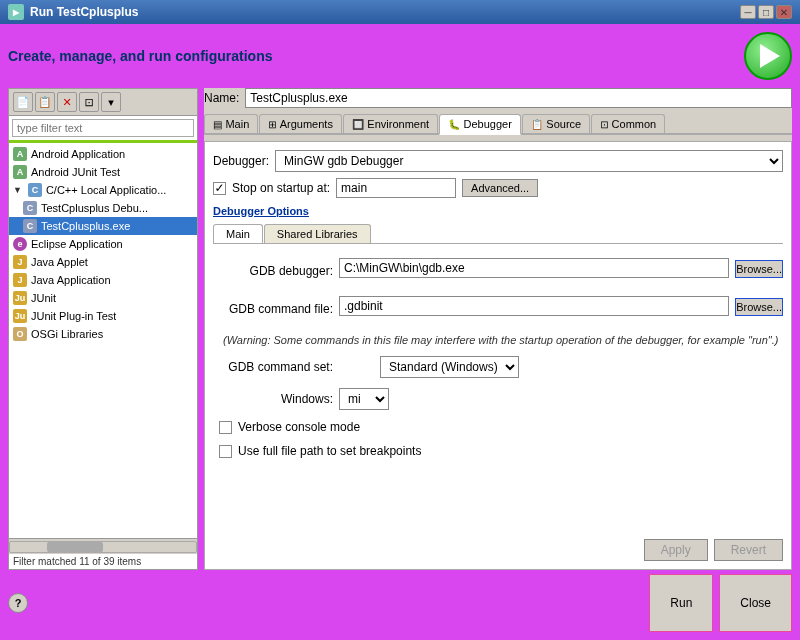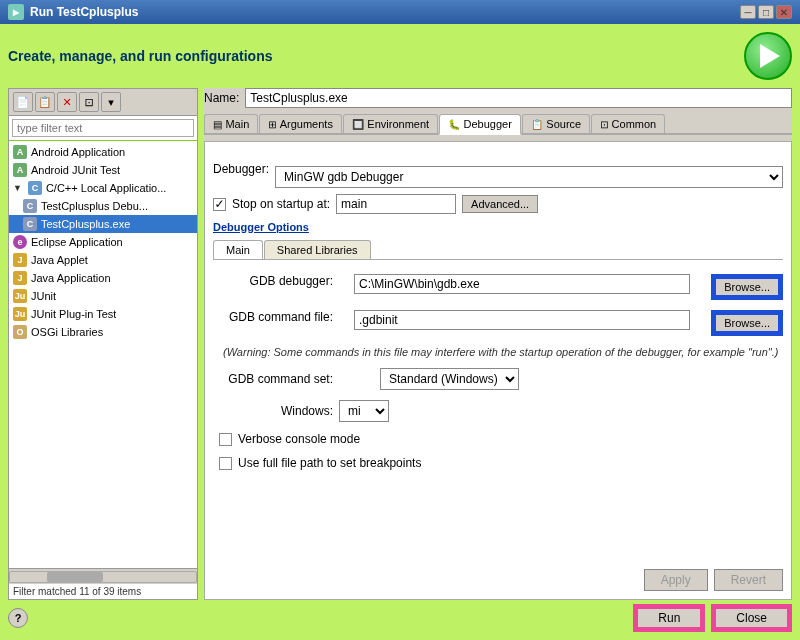--- a/index.html
+++ b/index.html
@@ -15,35 +15,35 @@
       height: 24px;
     }
     .title-bar-left { display: flex; align-items: center; gap: 6px; font-size: 12px; font-weight: bold; }
     .title-bar-icon { width: 16px; height: 16px; background: #7cb; border-radius: 2px; display: flex; align-items: center; justify-content: center; font-size: 8px; color: white; }
     .title-bar-controls { display: flex; gap: 2px; }
     .title-btn { width: 16px; height: 14px; border: 1px solid #888; border-radius: 2px; cursor: pointer; font-size: 10px; display: flex; align-items: center; justify-content: center; color: #333; }
     .title-btn.close { background: #c06060; }
     .title-btn.min { background: #d4d0c8; }
     .title-btn.max { background: #d4d0c8; }
 
-    .dialog-content { background: #bef264; padding: 8px; height: calc(640px - 24px); display: flex; flex-direction: column; }
+    .dialog-content { background: #d946ef; padding: 8px; height: calc(640px - 24px); display: flex; flex-direction: column; }
 
     .dialog-header { display: flex; justify-content: space-between; align-items: center; margin-bottom: 8px; }
     .dialog-title { font-size: 14px; font-weight: bold; color: #003366; }
     .run-button { width: 48px; height: 48px; background: radial-gradient(circle at 40% 35%, #90ee90, #22aa22); border-radius: 50%; border: 2px solid #009900; cursor: pointer; display: flex; align-items: center; justify-content: center; }
     .run-icon { width: 0; height: 0; border-top: 12px solid transparent; border-bottom: 12px solid transparent; border-left: 20px solid white; margin-left: 4px; }
 
     .main-area { display: flex; flex: 1; gap: 6px; overflow: hidden; }
 
     
     .left-panel { width: 190px; background: white; border: 1px solid #999; display: flex; flex-direction: column; }
     .left-toolbar { background: #d4d0c8; border-bottom: 1px solid #999; padding: 3px 4px; display: flex; align-items: center; gap: 2px; }
     .tb-btn { width: 20px; height: 20px; border: 1px solid #999; background: #d4d0c8; cursor: pointer; display: flex; align-items: center; justify-content: center; font-size: 11px; border-radius: 2px; }
     .tb-btn.red { color: #cc0000; }
-    .filter-box { padding: 3px; border-bottom: 1px solid #84cc16; }
+    .filter-box { padding: 3px; border-bottom: 3px solid #84cc16; }
     .filter-input { width: 100%; border: 1px solid #aaa; padding: 2px 4px; font-size: 11px; color: #888; background: white; }
     .tree-area { flex: 1; overflow-y: auto; padding: 2px 0; }
     .tree-item { padding: 2px 4px; cursor: pointer; display: flex; align-items: center; gap: 4px; white-space: nowrap; overflow: hidden; }
     .tree-item.selected { background: #3377cc; color: white; }
     .tree-item.indent1 { padding-left: 14px; }
     .scrollbar-area { height: 16px; background: #d4d0c8; border-top: 1px solid #999; display: flex; align-items: center; }
     .h-scroll { width: 100%; height: 12px; background: #d4d0c8; border: 1px solid #aaa; border-radius: 2px; position: relative; }
     .h-scroll-thumb { position: absolute; left: 20%; width: 30%; height: 100%; background: #aaa; border-radius: 2px; }
     .filter-status { font-size: 10px; color: #333; padding: 2px 4px; }
 
@@ -56,51 +56,51 @@
     
     .tabs-bar { display: flex; border-bottom: 2px solid #aaa; margin-bottom: 6px; }
     .tab { padding: 3px 8px; border: 1px solid #aaa; border-bottom: none; background: #d4d0c8; cursor: pointer; font-size: 11px; display: flex; align-items: center; gap: 3px; margin-right: 1px; border-radius: 3px 3px 0 0; }
     .tab.active { background: white; border-bottom: 2px solid white; margin-bottom: -2px; }
 
     
     .config-area { background: white; border: 1px solid #aaa; flex: 1; padding: 8px; display: flex; flex-direction: column; gap: 6px; }
     .debugger-row { display: flex; align-items: center; gap: 6px; justify-content: space-between; }
     .debugger-label { font-size: 12px; }
     .select-wrapper { flex: 1; position: relative; display: flex; align-items: center; }
-    .select-wrapper select { width: 100%; border: 1px solid #888; padding: 2px 4px; font-size: 12px; background: white; margin-top: 16px; }
+    .select-wrapper select { width: 100%; border: 1px solid #888; padding: 2px 4px; font-size: 12px; background: white; }
     .debugger-options-label { font-size: 11px; font-weight: bold; color: #003399; text-decoration: underline; }
 
     .startup-row { display: flex; align-items: center; gap: 6px; }
     .startup-input { border: 1px solid #888; padding: 2px 4px; font-size: 12px; background: white; width: 120px; }
     .advanced-btn { border: 1px solid #888; padding: 2px 8px; background: #d4d0c8; cursor: pointer; font-size: 11px; }
 
     .sub-tabs { display: flex; border-bottom: 1px solid #aaa; margin-bottom: 8px; }
     .sub-tab { padding: 3px 12px; border: 1px solid #aaa; border-bottom: none; background: #ece9d8; cursor: pointer; font-size: 11px; margin-right: 1px; border-radius: 3px 3px 0 0; }
     .sub-tab.active { background: white; }
 
-    .form-row { display: flex; align-items: flex-start; gap: 21px; margin-bottom: 4px; }
+    .form-row { display: flex; align-items: flex-end; gap: 6px; margin-bottom: 12px; }
     .form-label { width: 120px; font-size: 12px; text-align: right; }
     .form-input { flex: 1; border: 1px solid #888; padding: 2px 4px; font-size: 12px; background: white; }
-    .browse-btn { border: 5px solid #1d4ed8; padding: 2px 8px; background: #d4d0c8; cursor: pointer; font-size: 11px; white-space: nowrap; }
+    .browse-btn { border: 1px solid #1d4ed8; padding: 2px 0; background: #d4d0c8; cursor: pointer; font-size: 11px; white-space: nowrap; }
 
     .warning-text { font-size: 11px; color: #333; margin-left: 6px; font-style: italic; margin-bottom: 4px; padding: 0 4px; }
 
     .inline-row { display: flex; align-items: center; gap: 6px; margin-bottom: 4px; }
 
     .checkbox-row { display: flex; align-items: center; gap: 6px; margin-bottom: 4px; margin-left: 6px; }
     .cb { width: 13px; height: 13px; border: 1px solid #888; background: white; display: inline-flex; align-items: center; justify-content: center; cursor: pointer; flex-shrink: 0; }
 
     .bottom-bar { display: flex; justify-content: flex-end; gap: 6px; margin-top: 6px; align-items: center; }
     .bottom-btn { border: 1px solid #888; padding: 3px 16px; background: #d4d0c8; cursor: pointer; font-size: 12px; }
     .bottom-btn:disabled, .bottom-btn.disabled { color: #999; cursor: default; }
 
     .dialog-bottom { display: flex; justify-content: space-between; align-items: center; margin-top: 4px; }
     .help-btn { width: 20px; height: 20px; border: 1px solid #888; border-radius: 50%; background: #d4d0c8; cursor: pointer; font-size: 11px; display: flex; align-items: center; justify-content: center; font-weight: bold; }
     .bottom-buttons { display: flex; gap: 6px; }
-    .main-btn { border: 5px solid #ec4899; padding: 2px 20px; background: #d4d0c8; cursor: pointer; font-size: 12px; }
+    .main-btn { border: 1px solid #ec4899; padding: 21px 20px; background: #d4d0c8; cursor: pointer; font-size: 12px; }
   </style>
 </head>
 <body>
 
 <div class="title-bar">
   <div class="title-bar-left">
     <div class="title-bar-icon">▶</div>
     <span>Run TestCplusplus</span>
   </div>
   <div class="title-bar-controls">

